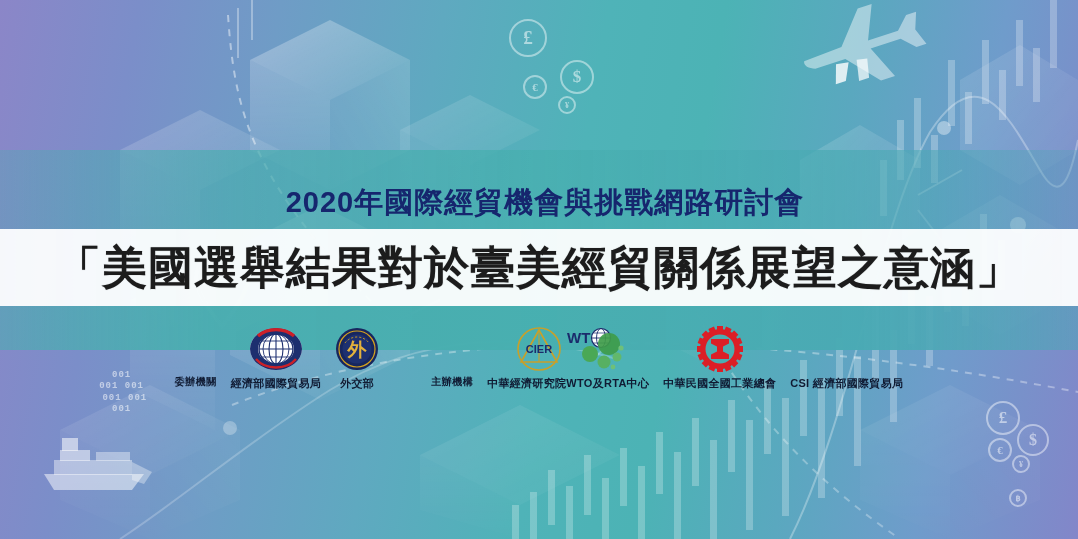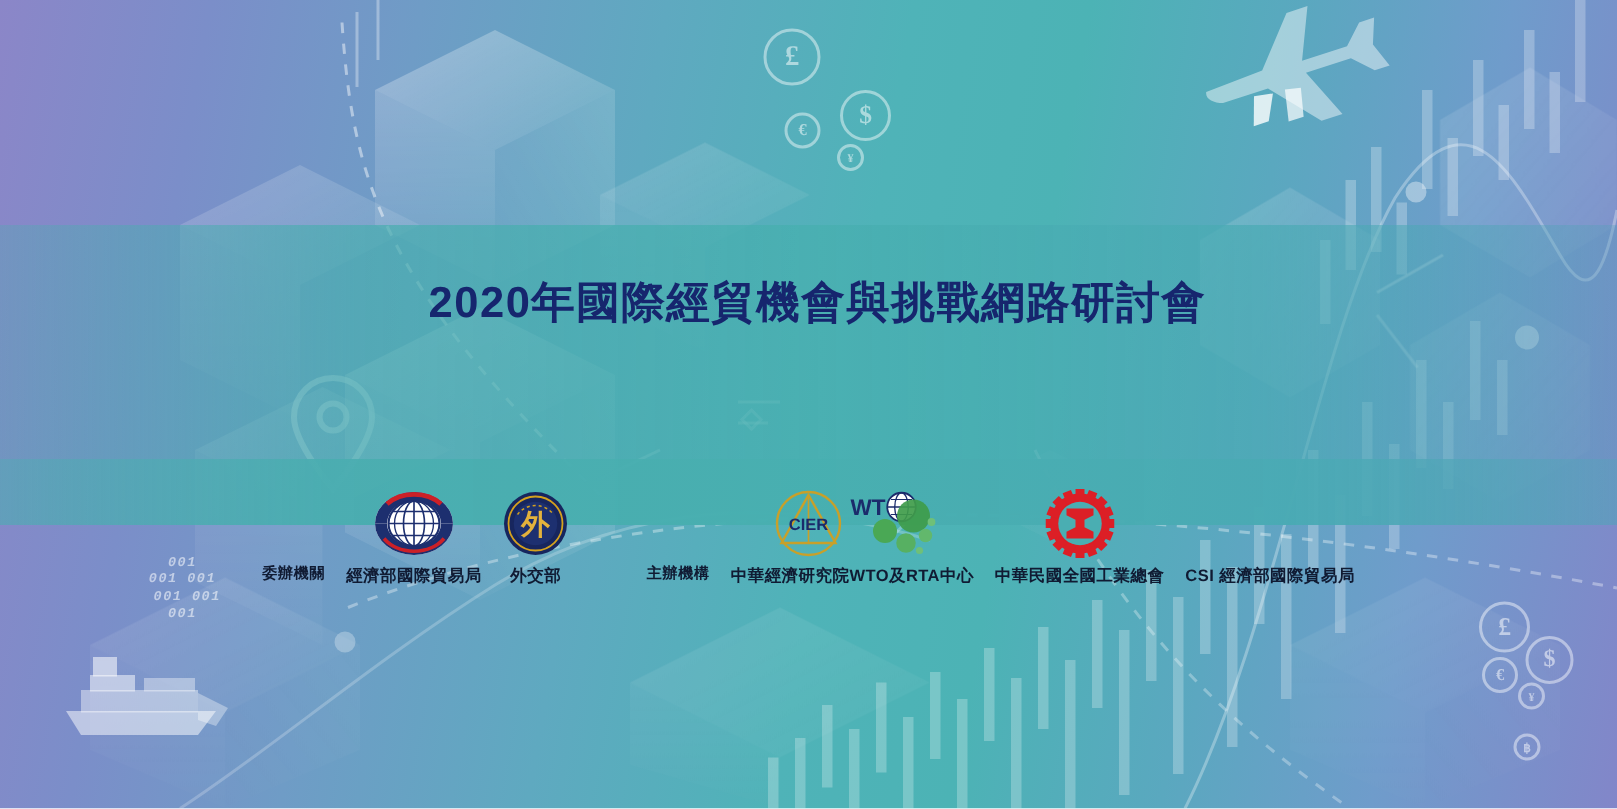--- a/index.html
+++ b/index.html
@@ -335,41 +335,44 @@
       <rect x="56" y="20" width="34" height="9" fill-opacity="0.38"></rect>
       <polygon points="92,30 112,40 104,52 92,48" fill-opacity="0.35"></polygon>
     </g>
 
     <g fill="none" stroke="#ffffff" stroke-opacity="0.45" stroke-width="4" transform="translate(196,252)">
       <path d="M 26 0 C 12 0 0 11 0 26 C 0 44 26 74 26 74 C 26 74 52 44 52 26 C 52 11 40 0 26 0 Z"></path>
       <circle cx="26" cy="26" r="9"></circle>
     </g>
   </svg>
 
-  <div class="binary" style="left:96px; top:370px;font-style:italic;">
+  <div class="binary" style="left:96px; top:370px;">
     001<br>001 001<br>&nbsp;001 001<br>001
   </div>
 
   <div class="coin" style="left:509px; top:19px; width:34px; height:34px; font-size:19px;">£</div>
   <div class="coin" style="left:560px; top:60px; width:30px; height:30px; font-size:17px;">$</div>
   <div class="coin" style="left:523px; top:75px; width:20px; height:20px; font-size:11px;">€</div>
   <div class="coin" style="left:558px; top:96px; width:14px; height:14px; font-size:8px;">¥</div>
 
   <div class="coin" style="left:986px; top:401px; width:30px; height:30px; font-size:17px;">£</div>
   <div class="coin" style="left:1017px; top:424px; width:28px; height:28px; font-size:16px;">$</div>
   <div class="coin" style="left:988px; top:438px; width:20px; height:20px; font-size:11px;">€</div>
   <div class="coin" style="left:1012px; top:455px; width:14px; height:14px; font-size:8px;">¥</div>
   <div class="coin" style="left:1009px; top:489px; width:14px; height:14px; font-size:8px;">฿</div>
 
   <div class="teal-wash"></div>
 
   <div class="subtitle-wrap">
     <div class="subtitle">2020年國際經貿機會與挑戰網路研討會</div>
   </div>
 
+  <div class="title-band">
+    <div class="main-title">「美國選舉結果對於臺美經貿關係展望之意涵」</div>
+  </div>
 
   <div class="logo-strip"></div>
 
   <div class="organizers">
 
     <div class="org-group left">
       <div class="group-label">委辦機關</div>
 
       <div class="org-item">
         <div class="org-logo">

